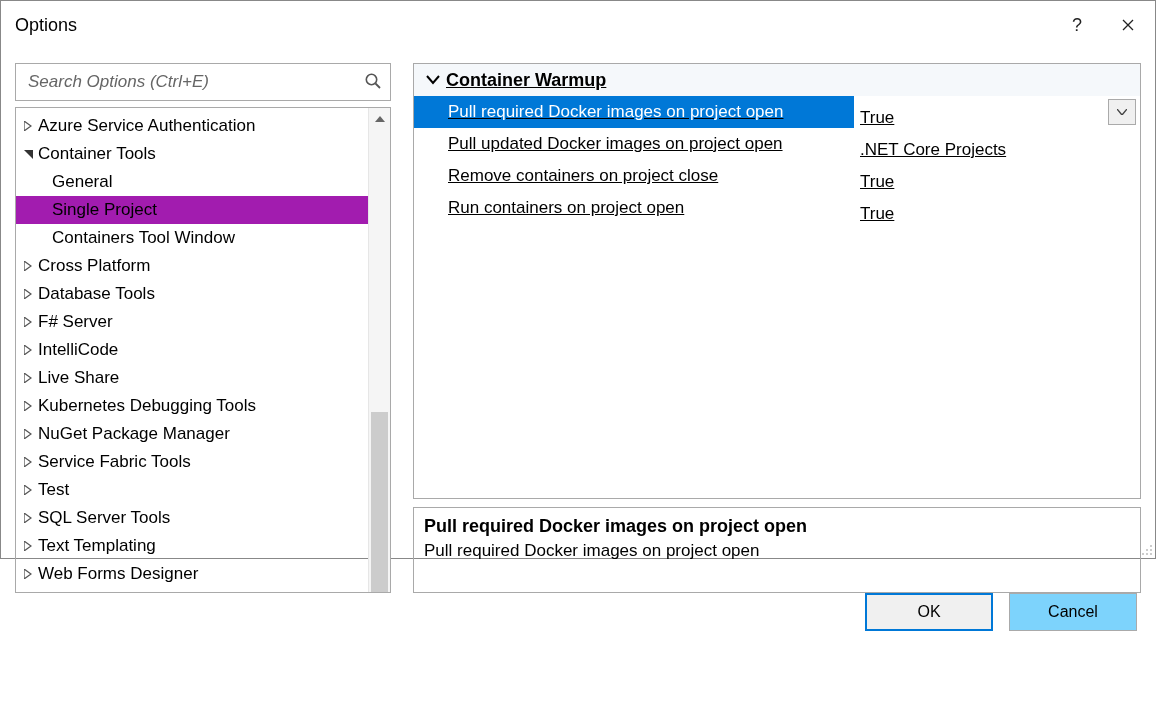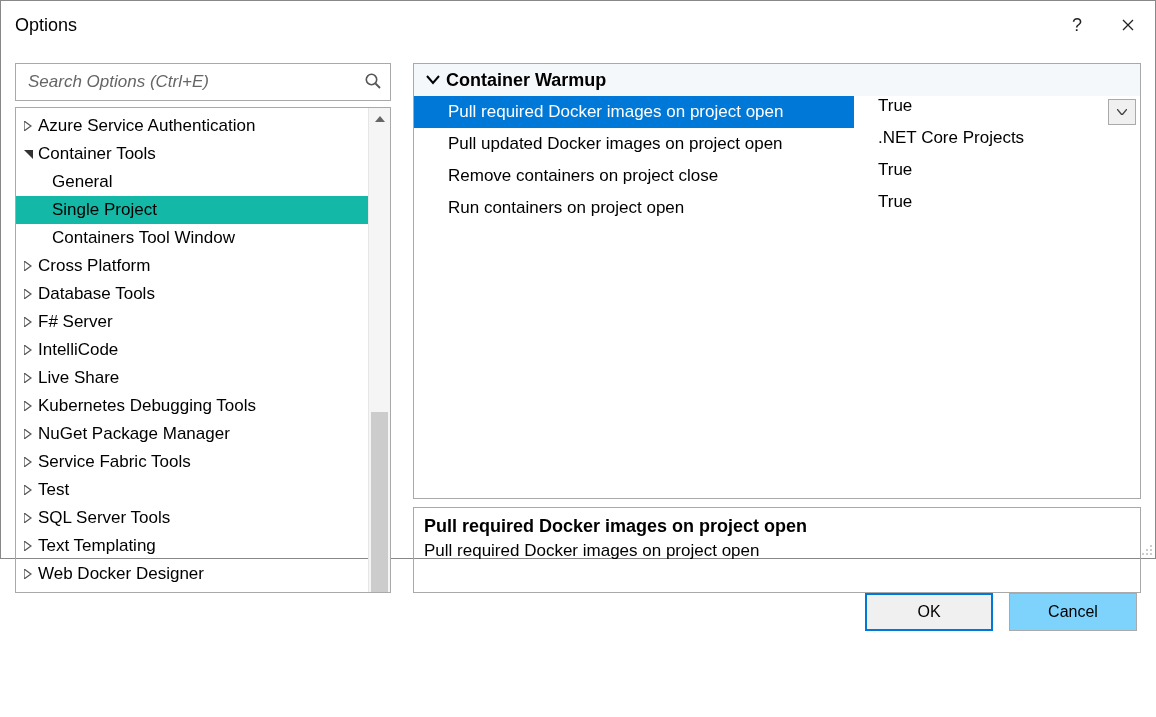--- a/index.html
+++ b/index.html
@@ -88,21 +88,21 @@
     padding: 4px 0;
   }
   .tree-item {
     display: flex;
     align-items: center;
     height: 28px;
     font-size: 17px;
     cursor: default;
     padding-left: 4px;
   }
-  .tree-item.selected { background: #14b8a6; }
+  .tree-item.selected { background: #a21caf; }
   .expander {
     width: 16px;
     height: 16px;
     display: flex;
     align-items: center;
     justify-content: center;
     color: #444;
     font-size: 10px;
     margin-right: 2px;
   }
@@ -137,20 +137,21 @@
     flex: 1;
     display: flex;
     flex-direction: column;
   }
   .propgrid {
     flex: 1;
     border: 1px solid #a9a9a9;
     display: flex;
     flex-direction: column;
     overflow: hidden;
+    text-decoration: underline;
   }
   .propgrid .category-row {
     display: flex;
     align-items: center;
     height: 32px;
     background: #f5f8fb;
     font-weight: 700;
     font-size: 18px;
     padding-left: 6px;
   }
@@ -174,22 +175,22 @@
   }
   .propgrid .prop-label {
     width: 440px;
     padding-left: 34px;
     display: flex;
     align-items: center;
   }
   .propgrid .prop-value {
     flex: 1;
     display: flex;
-    align-items: flex-start;
-    padding-left: 24px;
+    align-items: flex-end;
+    padding-left: 6px;
     position: relative;
   }
   .propgrid .prop-row.selected .prop-value {
     background: #fff;
   }
   .propgrid .prop-value .dd-btn {
     position: absolute;
     right: 4px;
     top: 3px;
     width: 28px;
@@ -394,21 +395,21 @@
                 </svg>
               </span>
               <span>Text Templating</span>
             </div>
             <div class="tree-item lvl1">
               <span class="expander">
                 <svg width="8" height="10" viewBox="0 0 8 10">
                   <path d="M0 0 L7 5 L0 10 Z" fill="none" stroke="#555" stroke-width="1.3"></path>
                 </svg>
               </span>
-              <span>Web Docker Designer</span>
+              <span>Web Forms Designer</span>
             </div>
           </div>
         <div class="vscroll">
           <div class="arrow">
             <svg width="10" height="6" viewBox="0 0 10 6">
                 <path d="M0 6 L5 0 L10 6 Z" fill="#666"></path>
               </svg>
           </div>
           <div class="track">
             <div class="thumb"></div>

